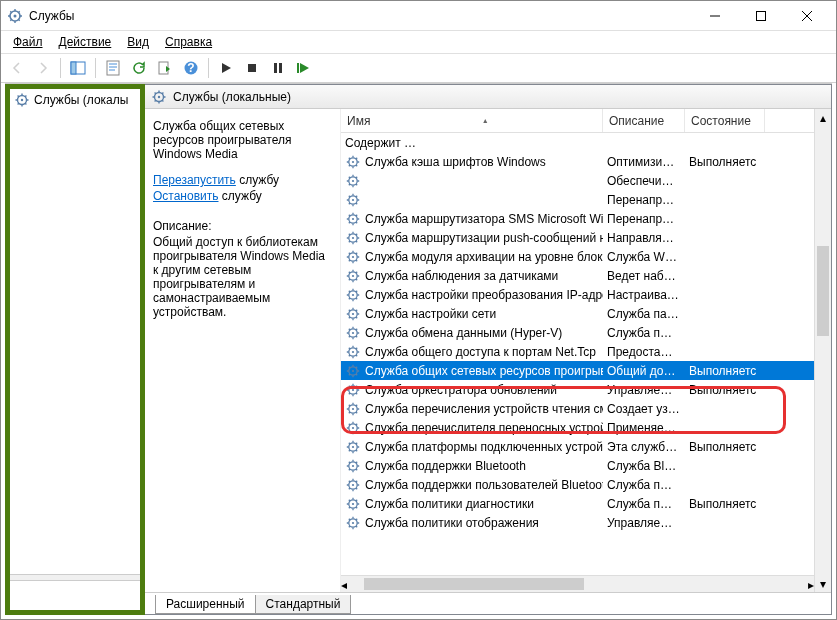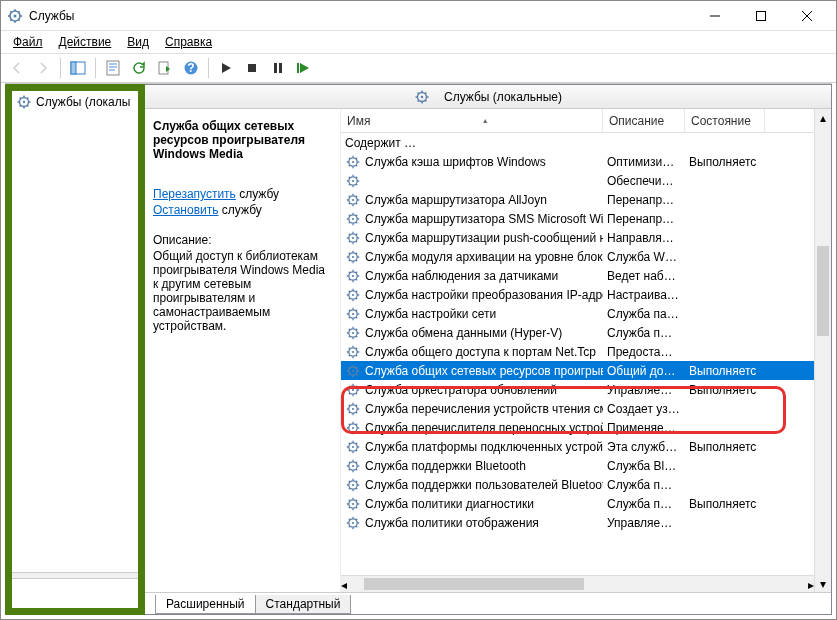--- a/index.html
+++ b/index.html
@@ -17,32 +17,32 @@
     .menuitem span.ul { text-decoration: underline; }
     
     .toolbar { height: 30px; border-top: 1px solid #e0e0e0; border-bottom: 1px solid #d0d0d0; display: flex; align-items: center; padding: 2px 4px; gap: 2px; }
     .tb-btn { width: 24px; height: 24px; border: 1px solid transparent; display: flex; align-items: center; justify-content: center; cursor: pointer; }
     .tb-btn.disabled { opacity: 0.4; cursor: default; }
     .tb-sep { width: 1px; height: 20px; background: #d0d0d0; margin: 0 3px; }
     .tb-btn svg { width: 16px; height: 16px; }
     
     .workspace { flex: 1; display: flex; border-top: 1px solid #ccc; margin: 0 4px 4px 4px; overflow: hidden; }
     
-    .tree-pane { width: 140px; border: 7px solid #4d7c0f; background: #fff; overflow: hidden; display: flex; flex-direction: column; }
+    .tree-pane { width: 140px; border: 5px solid #4d7c0f; background: #fff; overflow: hidden; display: flex; flex-direction: column; }
     .tree-item { display: flex; align-items: center; padding: 3px 4px; gap: 4px; white-space: nowrap; overflow: hidden; }
     .tree-splitter { height: 6px; border-top: 1px solid #ccc; background: #f0f0f0; margin-top: auto; }
     .tree-bottom-spacer { height: 30px; border-top: 1px solid #ccc; }
     
     .content-pane { flex: 1; border: 1px solid #828790; border-left: none; display: flex; flex-direction: column; overflow: hidden; }
-    .content-header { height: 24px; background: linear-gradient(#fafafa,#eaeaea); border-bottom: 1px solid #ccc; display: flex; align-items: center; padding: 0 6px; gap: 14px; font-weight: normal; justify-content: center; }
+    .content-header { height: 24px; background: linear-gradient(#fafafa,#eaeaea); border-bottom: 1px solid #ccc; display: flex; align-items: center; padding: 0 6px; gap: 6px; font-weight: normal; }
     
     .content-body { flex: 1; display: flex; overflow: hidden; }
     
     .detail-pane { width: 196px; padding: 10px 8px; border-right: 1px solid #eee; overflow: hidden; }
-    .detail-title { font-weight: bold; margin-bottom: 26px; }
+    .detail-title { font-weight: normal; margin-bottom: 12px; }
     .detail-link { color: #0066cc; text-decoration: underline; cursor: pointer; }
     .detail-actions { margin-bottom: 16px; }
     .detail-actions div { margin-bottom: 2px; }
     .detail-desc-label { margin-top: 12px; margin-bottom: 2px; }
     
     .list-pane { flex: 1; display: flex; flex-direction: column; overflow: hidden; position: relative; }
     .list-header { height: 24px; display: flex; border-bottom: 1px solid #e0e0e0; background: #fff; }
     .list-header-cell { padding: 4px 6px; border-right: 1px solid #e8e8e8; color: #333; display: flex; align-items: center; gap: 4px; }
     .list-header-cell.sort { justify-content: flex-start; }
     .sort-arrow { margin: 0 auto; color: #666; font-size: 8px; }
@@ -262,21 +262,20 @@
                   <div class="list-cell col-desc">Обеспечи…</div>
                   <div class="list-cell col-state"></div>
                 </div>
                 <div class="list-row">
                   <div class="list-cell col-name">
                     <span class="gear-icon"><svg viewBox="0 0 16 16">
                         <circle cx="8" cy="8" r="4.2" fill="none" stroke="#5a7fa8" stroke-width="1.3"></circle>
                         <circle cx="8" cy="8" r="1.1" fill="#5a7fa8"></circle>
                         <path d="M8 1.8v1.8M8 12.4v1.8M1.8 8h1.8M12.4 8h1.8M3.8 3.8l1.2 1.2M11 11l1.2 1.2M3.8 12.2l1.2-1.2M11 5l1.2-1.2" stroke="#5a7fa8" stroke-width="1.3"></path>
                       </svg></span>
-                    <span>Служба маршрутизатора AllJoyn</span>
                   </div>
                   <div class="list-cell col-desc">Перенапр…</div>
                   <div class="list-cell col-state"></div>
                 </div>
                 <div class="list-row">
                   <div class="list-cell col-name">
                     <span class="gear-icon"><svg viewBox="0 0 16 16">
                         <circle cx="8" cy="8" r="4.2" fill="none" stroke="#5a7fa8" stroke-width="1.3"></circle>
                         <circle cx="8" cy="8" r="1.1" fill="#5a7fa8"></circle>
                         <path d="M8 1.8v1.8M8 12.4v1.8M1.8 8h1.8M12.4 8h1.8M3.8 3.8l1.2 1.2M11 11l1.2 1.2M3.8 12.2l1.2-1.2M11 5l1.2-1.2" stroke="#5a7fa8" stroke-width="1.3"></path>

